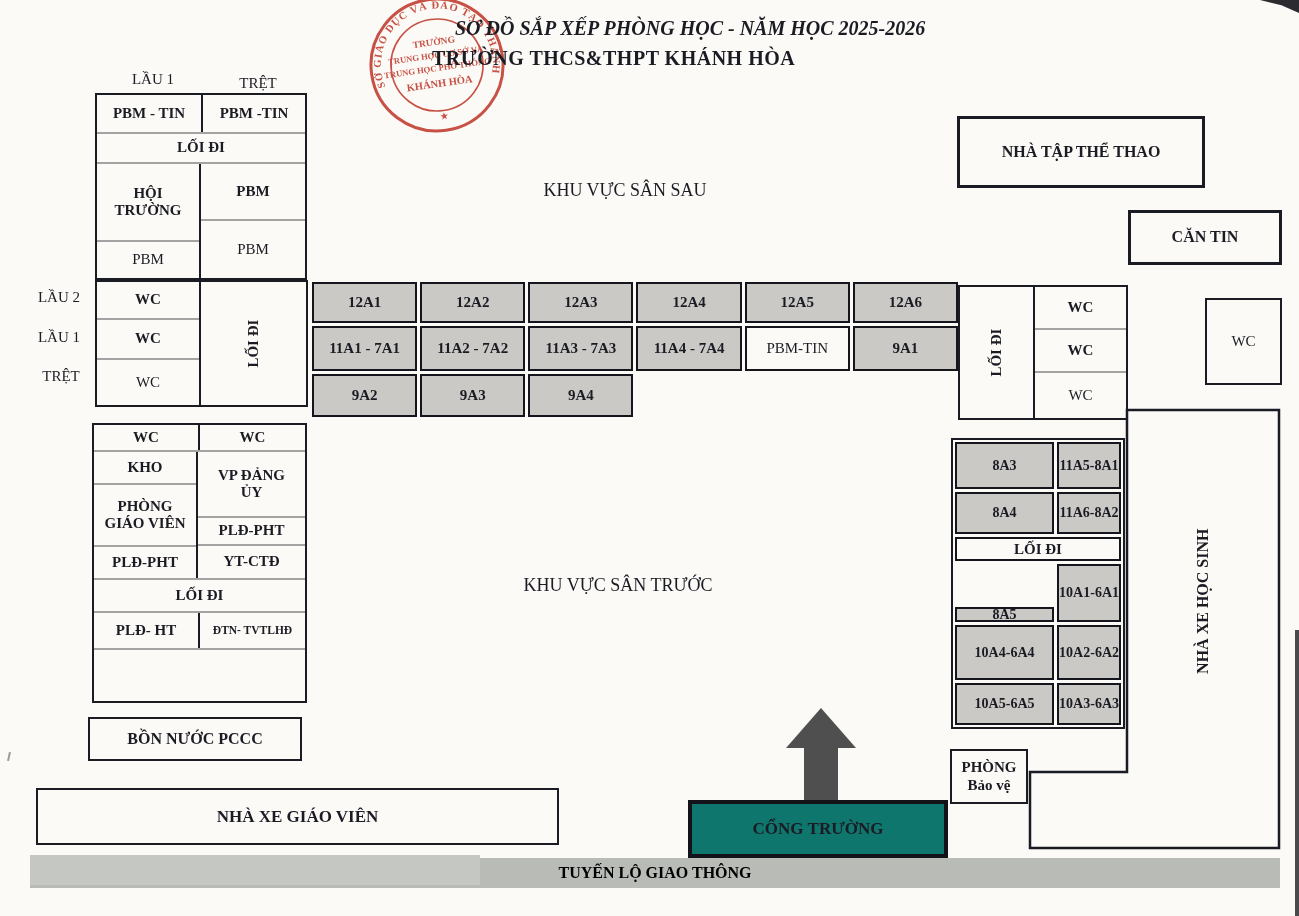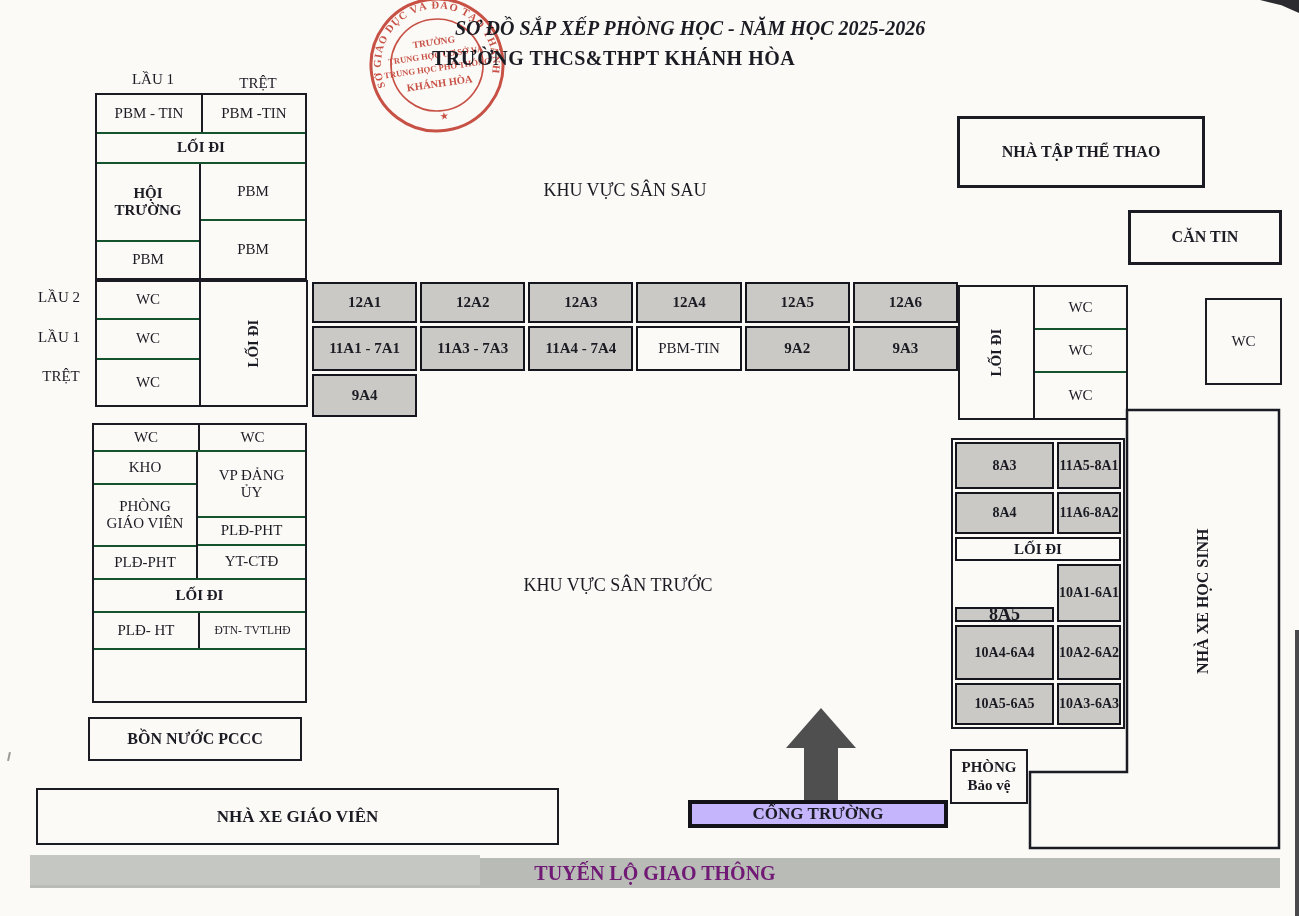--- a/index.html
+++ b/index.html
@@ -13,21 +13,21 @@
   .bx{border:2.5px solid #1b1b24;box-sizing:border-box;background:#fbfaf6;}
   .thick{border-width:3px;}
   .room15{font-size:15px;}
   .bold{font-weight:bold;}
   .vtext{transform:rotate(-90deg);white-space:nowrap;}
   .nowrap{white-space:nowrap;}
   
   .col{display:flex;flex-direction:column;box-sizing:border-box;}
   .rowflex{display:flex;box-sizing:border-box;}
   .br{border-right:2px solid #1b1b24;}
-  .bb{border-bottom:2px solid #14532d;}
+  .bb{border-bottom:2px solid #a3a3a3;font-weight:bold;}
   
   .grid5{display:grid;grid-template-columns:repeat(6,1fr);grid-template-rows:41px 45px 43px;gap:3px;}
   .grid2{display:grid;grid-template-columns:1fr;grid-template-rows:47px 42px 24px 58px 55px 42px;gap:3px;padding:2px;}
   .gcell{border:2px solid #15151d;box-sizing:border-box;display:flex;align-items:center;justify-content:center;
          font-weight:bold;font-size:15px;background:#cac9c5;text-align:center;}
   .gcell.white{background:#fbfaf6;font-weight:normal;}
   .span2{grid-column:1/3;}
   .roadband{background:#b8bbb6;}
   .smalltxt{font-size:11.5px;letter-spacing:0;}
   svg text{font-family:"Liberation Serif","DejaVu Serif",serif;}
@@ -93,23 +93,25 @@
   </div>
 
   <div class="abs grid5" style="left:312px;top:282px;width:646px;">
     <div class="gcell">12A1</div>
     <div class="gcell">12A2</div>
     <div class="gcell">12A3</div>
     <div class="gcell">12A4</div>
     <div class="gcell">12A5</div>
     <div class="gcell">12A6</div>
     <div class="gcell">11A1 - 7A1</div>
+    <div class="gcell">11A2 - 7A2</div>
     <div class="gcell">11A3 - 7A3</div>
     <div class="gcell">11A4 - 7A4</div>
     <div class="gcell white">PBM-TIN</div>
+    <div class="gcell">9A1</div>
     <div class="gcell">9A2</div>
     <div class="gcell">9A3</div>
     <div class="gcell">9A4</div>
   </div>
 
   <div class="abs bx rowflex" style="left:958px;top:285px;width:170px;height:135px;">
     <div class="cell br" style="width:73px;">
       <span class="vtext room15 bold">LỐI ĐI</span>
     </div>
     <div class="col" style="flex:1;">
@@ -152,49 +154,49 @@
   </div>
 
   <div class="abs bx cell bold" style="left:88px;top:717px;width:214px;height:44px;font-size:16px;">BỒN NƯỚC PCCC</div>
 
   <div class="abs bx grid2" style="left:951px;top:438px;width:174px;">
     <div class="gcell" style="font-size:14px;">8A3</div>
     <div class="gcell" style="font-size:14px;">11A5-8A1</div>
     <div class="gcell" style="font-size:14px;">8A4</div>
     <div class="gcell" style="font-size:14px;">11A6-8A2</div>
     <div class="gcell white span2 bold" style="font-weight:bold;font-size:15px;">LỐI ĐI</div>
-    <div class="gcell" style="font-size:18px;margin-top:43px;">8A5</div>
+    <div class="gcell" style="font-size:14px;margin-top:43px;">8A5</div>
     <div class="gcell" style="font-size:14px;">10A1-6A1</div>
     <div class="gcell" style="font-size:14px;">10A4-6A4</div>
     <div class="gcell" style="font-size:14px;">10A2-6A2</div>
     <div class="gcell" style="font-size:14px;">10A5-6A5</div>
     <div class="gcell" style="font-size:14px;">10A3-6A3</div>
   </div>
 
   <svg class="abs" style="left:1025px;top:400px;" width="262" height="455" viewBox="0 0 262 455">
     <polygon points="102,10 254,10 254,448 5,448 5,372 102,372" fill="none" stroke="#1b1b24" stroke-width="2.5"></polygon>
   </svg>
   <div class="abs cell" style="left:1104px;top:590px;width:200px;height:22px;">
     <span class="vtext bold" style="font-size:16px;">NHÀ XE HỌC SINH</span>
   </div>
 
   <div class="abs bx cell bold" style="left:36px;top:788px;width:523px;height:57px;font-size:17px;">NHÀ XE GIÁO VIÊN</div>
 
   <div class="abs" style="left:786px;top:708px;width:70px;height:94px;">
     <div style="position:absolute;left:0;top:0;width:0;height:0;border-left:35px solid transparent;border-right:35px solid transparent;border-bottom:40px solid #4f4f4f;"></div>
     <div style="position:absolute;left:18px;top:39px;width:34px;height:55px;background:#4f4f4f;"></div>
   </div>
-  <div class="abs cell bold" style="left:688px;top:800px;width:260px;height:28px;font-size:17px;border:4px solid #121218;box-sizing:border-box;background:#c4b5fd;">CỔNG TRƯỜNG</div>
+  <div class="abs cell bold" style="left:688px;top:800px;width:260px;height:58px;font-size:17px;border:4px solid #121218;box-sizing:border-box;background:#0f766e;">CỔNG TRƯỜNG</div>
   <div class="abs bx col" style="left:950px;top:749px;width:78px;height:55px;justify-content:center;">
     <div class="cell bold" style="font-size:15px;">PHÒNG</div>
     <div class="cell bold" style="font-size:15px;">Bảo vệ</div>
   </div>
 
   <div class="abs roadband" style="left:30px;top:858px;width:1250px;height:30px;">
     <div class="abs" style="left:0;top:-3px;width:450px;height:30px;background:#c5c7c2;"></div>
-    <div class="abs cell bold" style="left:0;top:0;width:100%;height:100%;font-size:20px;color:#701a75;">TUYẾN LỘ GIAO THÔNG</div>
+    <div class="abs cell bold" style="left:0;top:0;width:100%;height:100%;font-size:16px;color:#000000;">TUYẾN LỘ GIAO THÔNG</div>
   </div>
 
   <div class="abs" style="left:1260px;top:0;width:39px;height:13px;background:#2c2c30;clip-path:polygon(0 0,100% 0,100% 100%,55% 40%);"></div>
   <div class="abs" style="left:1295px;top:630px;width:4px;height:286px;background:#4a4a4c;"></div>
   <div class="abs" style="left:8px;top:752px;width:2px;height:9px;background:#9a9a96;transform:rotate(12deg);"></div>
 
 </div>
 
 </body></html>

